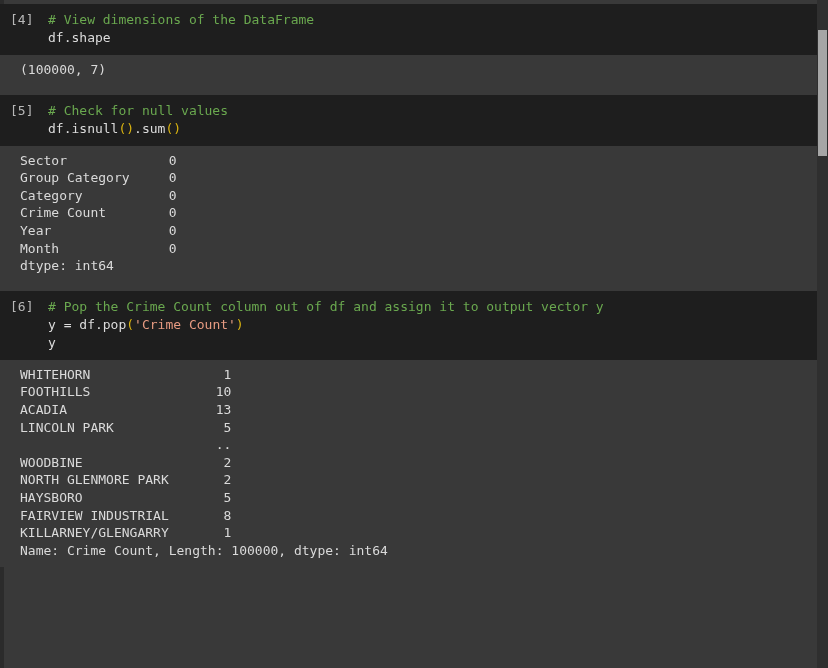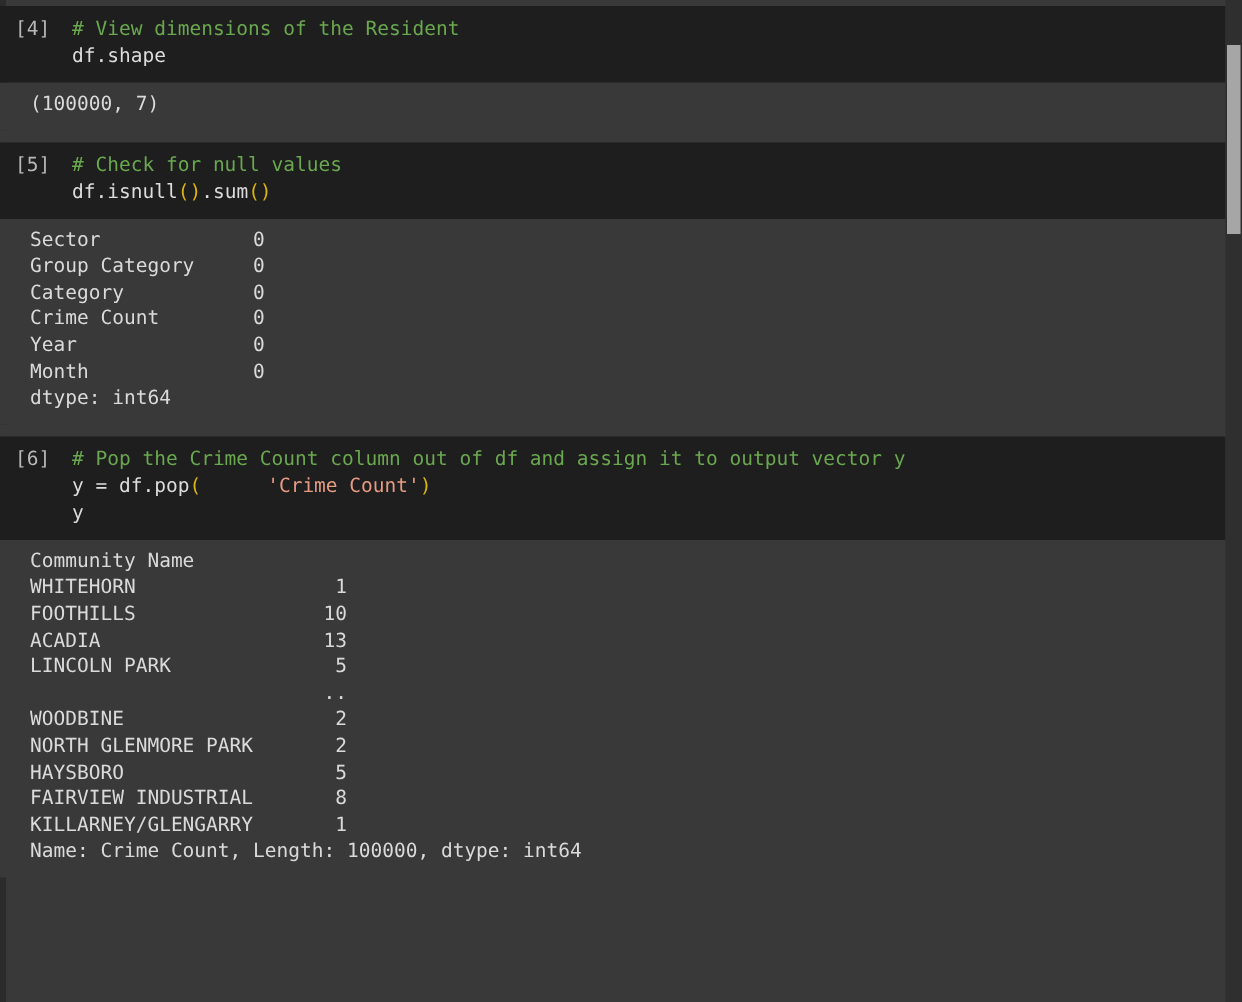--- a/index.html
+++ b/index.html
@@ -56,21 +56,21 @@
     color:#dadada;
     padding-left:20px;
   }
   .sp-top { height:4px; background:#393939; }
   .gap { background:#393939; }
 
   
   .c-comment { color:#6aa84f; }
   .c-plain   { color:#dcdcdc;margin-top:14px; }
   .c-paren   { color:#d9b310; }
-  .c-string  { color:#e79b82;margin-left:44px; }
+  .c-string  { color:#e79b82; }
 
   
   .scrollbar-track {
     position:absolute; right:0; top:0;
     width:11px; height:668px;
     background:#2f2f2f;
   }
   .scrollbar-thumb {
     position:absolute; right:1px;
     width:9px;
@@ -84,21 +84,21 @@
 <div id="page">
 
   <div class="left-rail"></div>
 
   <div class="sp-top"></div>
 
   <div class="notebook" id="notebook-root" style="top:4px;">
       <div class="cell">
         <div class="code-block">
           <span class="prompt" style="top: 7px;">[4]</span>
-          <span class="code-line"><span class="c-comment"># View dimensions of the Resident</span></span>
+          <span class="code-line"><span class="c-comment"># View dimensions of the DataFrame</span></span>
           <span class="code-line"><span class="c-plain">df.shape</span></span>
         </div>
         <div class="out-block">
           <span class="out-line">(100000, 7)</span>
         </div>
         <div class="gap" style="height: 8px;"></div>
       </div>
       <div class="cell">
         <div class="code-block">
           <span class="prompt" style="top: 7px;">[5]</span>
@@ -117,21 +117,20 @@
         <div class="gap" style="height: 8px;"></div>
       </div>
       <div class="cell">
         <div class="code-block">
           <span class="prompt" style="top: 7px;">[6]</span>
           <span class="code-line"><span class="c-comment"># Pop the Crime Count column out of df and assign it to output vector y</span></span>
           <span class="code-line"><span class="c-plain">y = df.pop</span><span class="c-paren">(</span><span class="c-string">'Crime Count'</span><span class="c-paren">)</span></span>
           <span class="code-line"><span class="c-plain">y</span></span>
         </div>
         <div class="out-block">
-          <span class="out-line">Community Name</span>
           <span class="out-line">WHITEHORN                 1</span>
           <span class="out-line">FOOTHILLS                10</span>
           <span class="out-line">ACADIA                   13</span>
           <span class="out-line">LINCOLN PARK              5</span>
           <span class="out-line">                         ..</span>
           <span class="out-line">WOODBINE                  2</span>
           <span class="out-line">NORTH GLENMORE PARK       2</span>
           <span class="out-line">HAYSBORO                  5</span>
           <span class="out-line">FAIRVIEW INDUSTRIAL       8</span>
           <span class="out-line">KILLARNEY/GLENGARRY       1</span>

